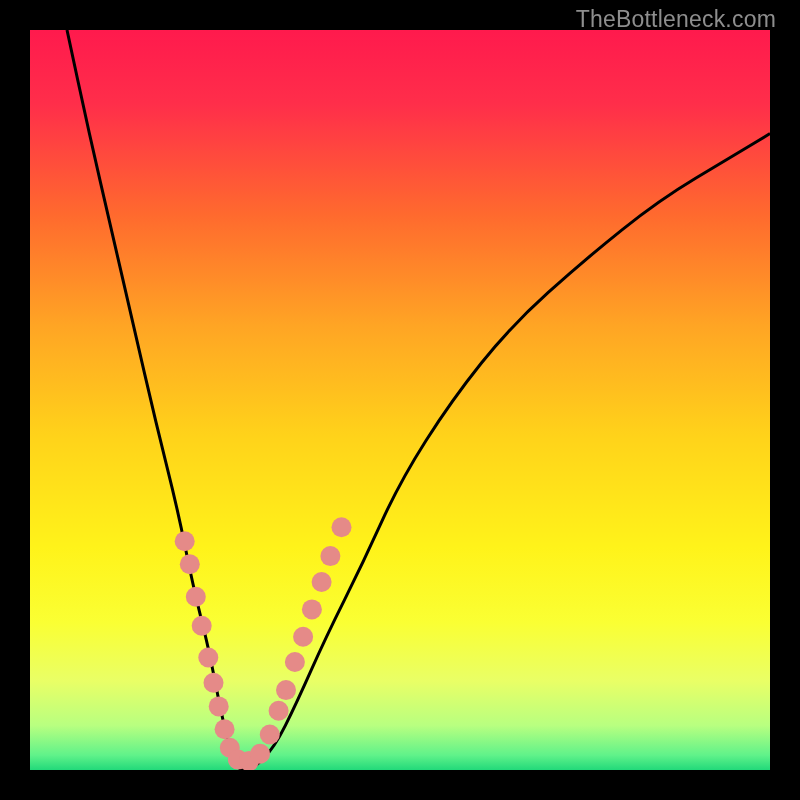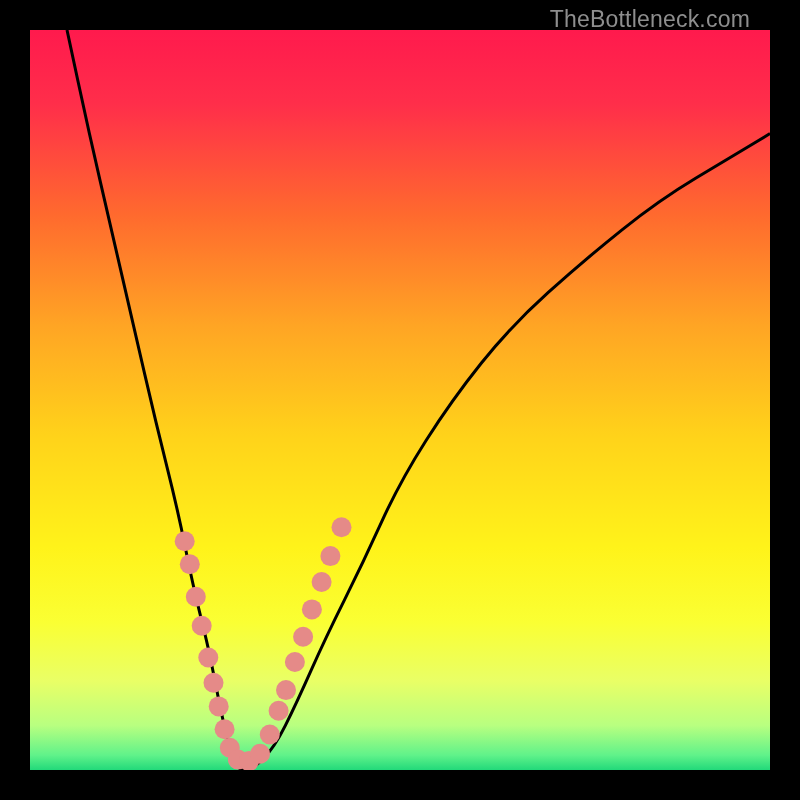--- a/index.html
+++ b/index.html
@@ -19,21 +19,21 @@
     height: 740px;
     overflow: hidden;
   }
   .gradient {
     position: absolute;
     left: 0; top: 0; right: 0; bottom: 0;
   }
   .watermark {
     position: absolute;
     top: 6px;
-    right: 50px;
+    right: 24px;
     font-size: 23px;
     font-weight: 500;
     color: #8e8e8e;
     letter-spacing: 0.2px;
   }
   svg.curves {
     position: absolute;
     left: 0; top: 0;
     width: 740px;
     height: 740px;

